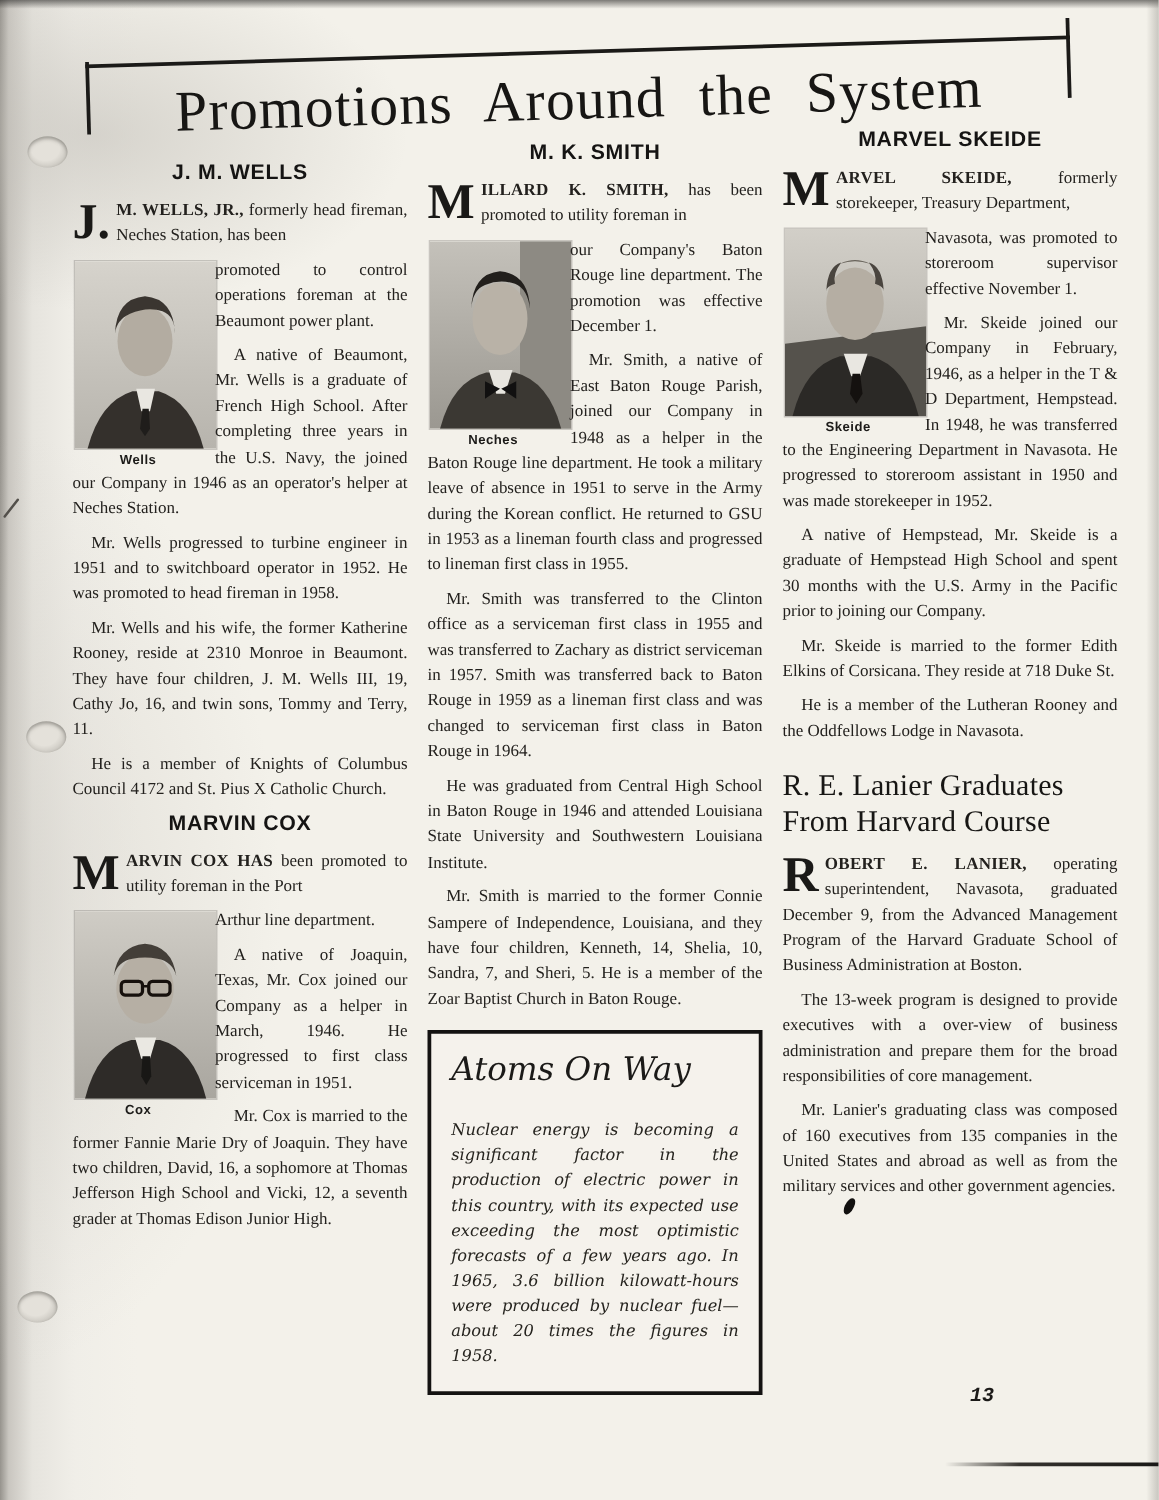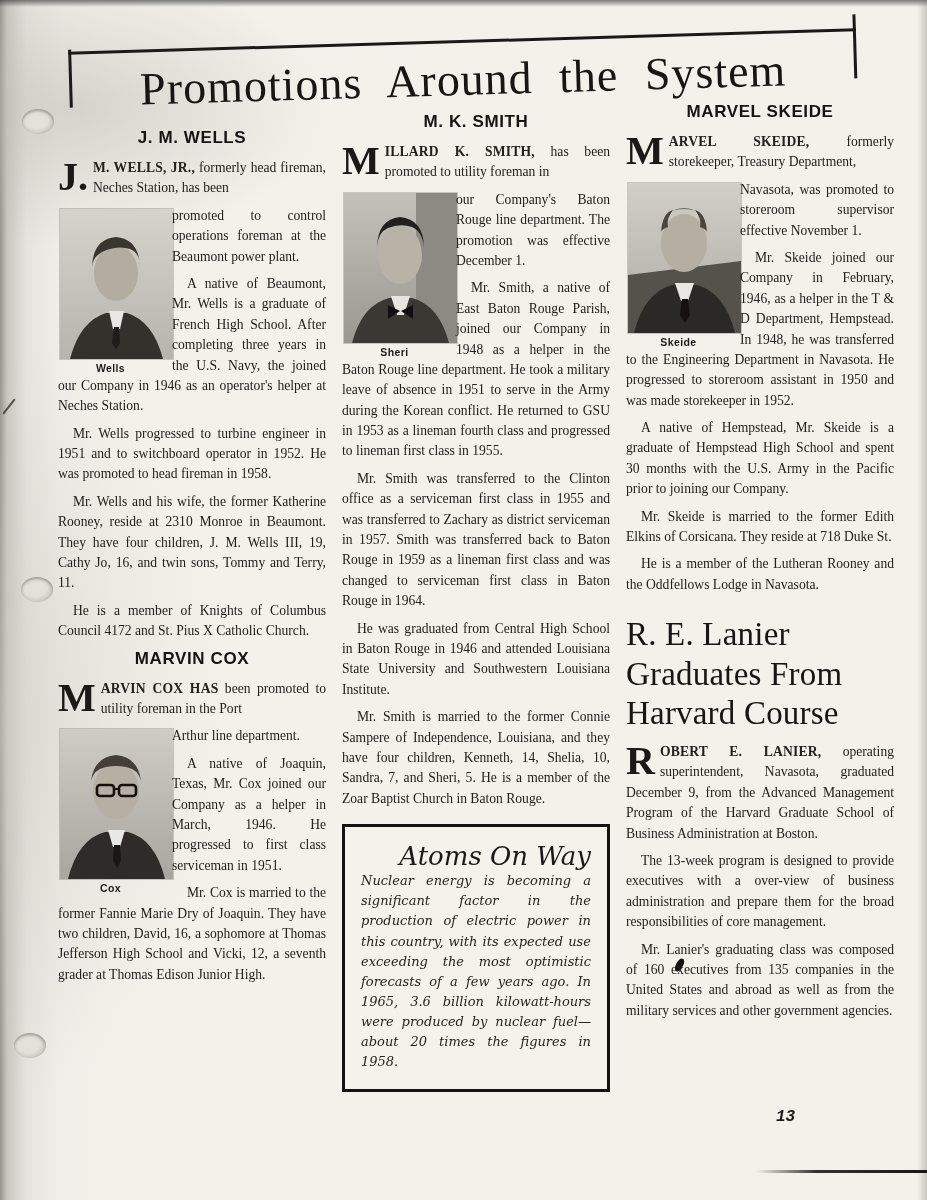--- a/index.html
+++ b/index.html
@@ -37,27 +37,27 @@
   .dropcap{float:left;font-family:"Liberation Serif",serif;font-weight:700;font-size:40px;
            line-height:.78;padding:3px 5px 0 0;color:#1a1917;}
   .lead-name{font-weight:700;letter-spacing:.2px;}
 
   .photo{float:left;width:101px;margin:3px 11px 2px 2px;}
   .photo svg{display:block;width:113px;height:150px;box-shadow:0 0 0 1px rgba(70,68,64,.25);}
   .cap{margin-top:3px;text-align:center;font-family:"Liberation Sans",sans-serif;
        font-weight:700;font-size:10.5px;letter-spacing:.4px;color:#1c1b19;}
 
   .atoms-box{clear:both;margin-top:15px;border:3px solid #141312;padding:10px 16px 16px;background:rgba(248,246,240,.4);}
-  .atoms-title{margin:4px 0 0;text-align:right;font-family:"DejaVu Serif","Liberation Serif",serif;
+  .atoms-title{margin:4px 0 24px;text-align:left;font-family:"DejaVu Serif","Liberation Serif",serif;
                font-style:italic;font-weight:500;font-size:26px;color:#1b1a18;}
   .atoms-body{margin:0;font-family:"DejaVu Serif","Liberation Serif",serif;font-style:italic;
               font-size:13px;line-height:1.55;text-align:justify;color:#26241f;}
 
   .lanier-head{margin:20px 0 8px;font-family:"Liberation Serif",serif;font-weight:500;
-               font-size:33px;line-height:1.2;letter-spacing:.2px;color:#171614;}
+               font-size:24px;line-height:1.2;letter-spacing:.2px;color:#171614;}
 
   .page-num{position:absolute;left:776px;top:1108px;font-family:Liberation Mono, monospace;
             font-weight:700;font-style:italic;font-size:16px;color:#1b1a18;}
   .bottom-rule{position:absolute;left:756px;top:1170px;width:171px;height:3px;
                background:linear-gradient(90deg,rgba(40,39,36,0),#35332f 35%,#191816);}
   .pen-mark{position:absolute;left:8px;top:397px;width:2px;height:19px;background:#53504b;
             transform:rotate(38deg);border-radius:2px;}
   .ink-blot{position:absolute;left:676px;top:958px;width:7px;height:14px;background:#121110;
             border-radius:60% 40% 55% 45%;transform:rotate(24deg);}
 </style>
@@ -153,21 +153,21 @@
                 </linearGradient>
               </defs>
             <rect width="113" height="150" fill="url(#gs)"></rect>
             <rect x="72" y="0" width="41" height="150" fill="#8d8a83"></rect>
             <path d="M8 150 Q18 112 45 105 L68 105 Q95 112 105 150 Z" fill="#3b3833"></path>
             <path d="M47 103 L66 103 L60 122 L53 122 Z" fill="#e7e5df"></path>
             <path d="M56 118 L44 112 L44 126 Z M57 118 L69 112 L69 126 Z" fill="#111010"></path>
             <ellipse cx="56" cy="62" rx="22" ry="29" fill="#b9b2a7"></ellipse>
             <path d="M33 54 Q34 26 56 24 Q79 26 80 54 Q78 38 68 34 Q56 30 44 35 Q34 39 33 54 Z" fill="#221f1c"></path>
           </svg>
-          <figcaption class="cap">Sheri</figcaption>
+          <figcaption class="cap">Neches</figcaption>
         </figure>
         <p class="para">our Company's Baton Rouge line department. The promotion was effective December 1.</p>
         <p class="para ind">Mr. Smith, a native of East Baton Rouge Parish, joined our Company in 1948 as a helper in the Baton Rouge line department. He took a military leave of absence in 1951 to serve in the Army during the Korean conflict. He returned to GSU in 1953 as a lineman fourth class and progressed to lineman first class in 1955.</p>
         <p class="para ind">Mr. Smith was transferred to the Clinton office as a serviceman first class in 1955 and was transferred to Zachary as district serviceman in 1957. Smith was transferred back to Baton Rouge in 1959 as a lineman first class and was changed to serviceman first class in Baton Rouge in 1964.</p>
         <p class="para ind">He was graduated from Central High School in Baton Rouge in 1946 and attended Louisiana State University and Southwestern Louisiana Institute.</p>
         <p class="para ind">Mr. Smith is married to the former Connie Sampere of Independence, Louisiana, and they have four children, Kenneth, 14, Shelia, 10, Sandra, 7, and Sheri, 5. He is a member of the Zoar Baptist Church in Baton Rouge.</p>
       </section>
 
       <aside class="atoms-box">
         <h3 class="atoms-title">Atoms On Way</h3>

